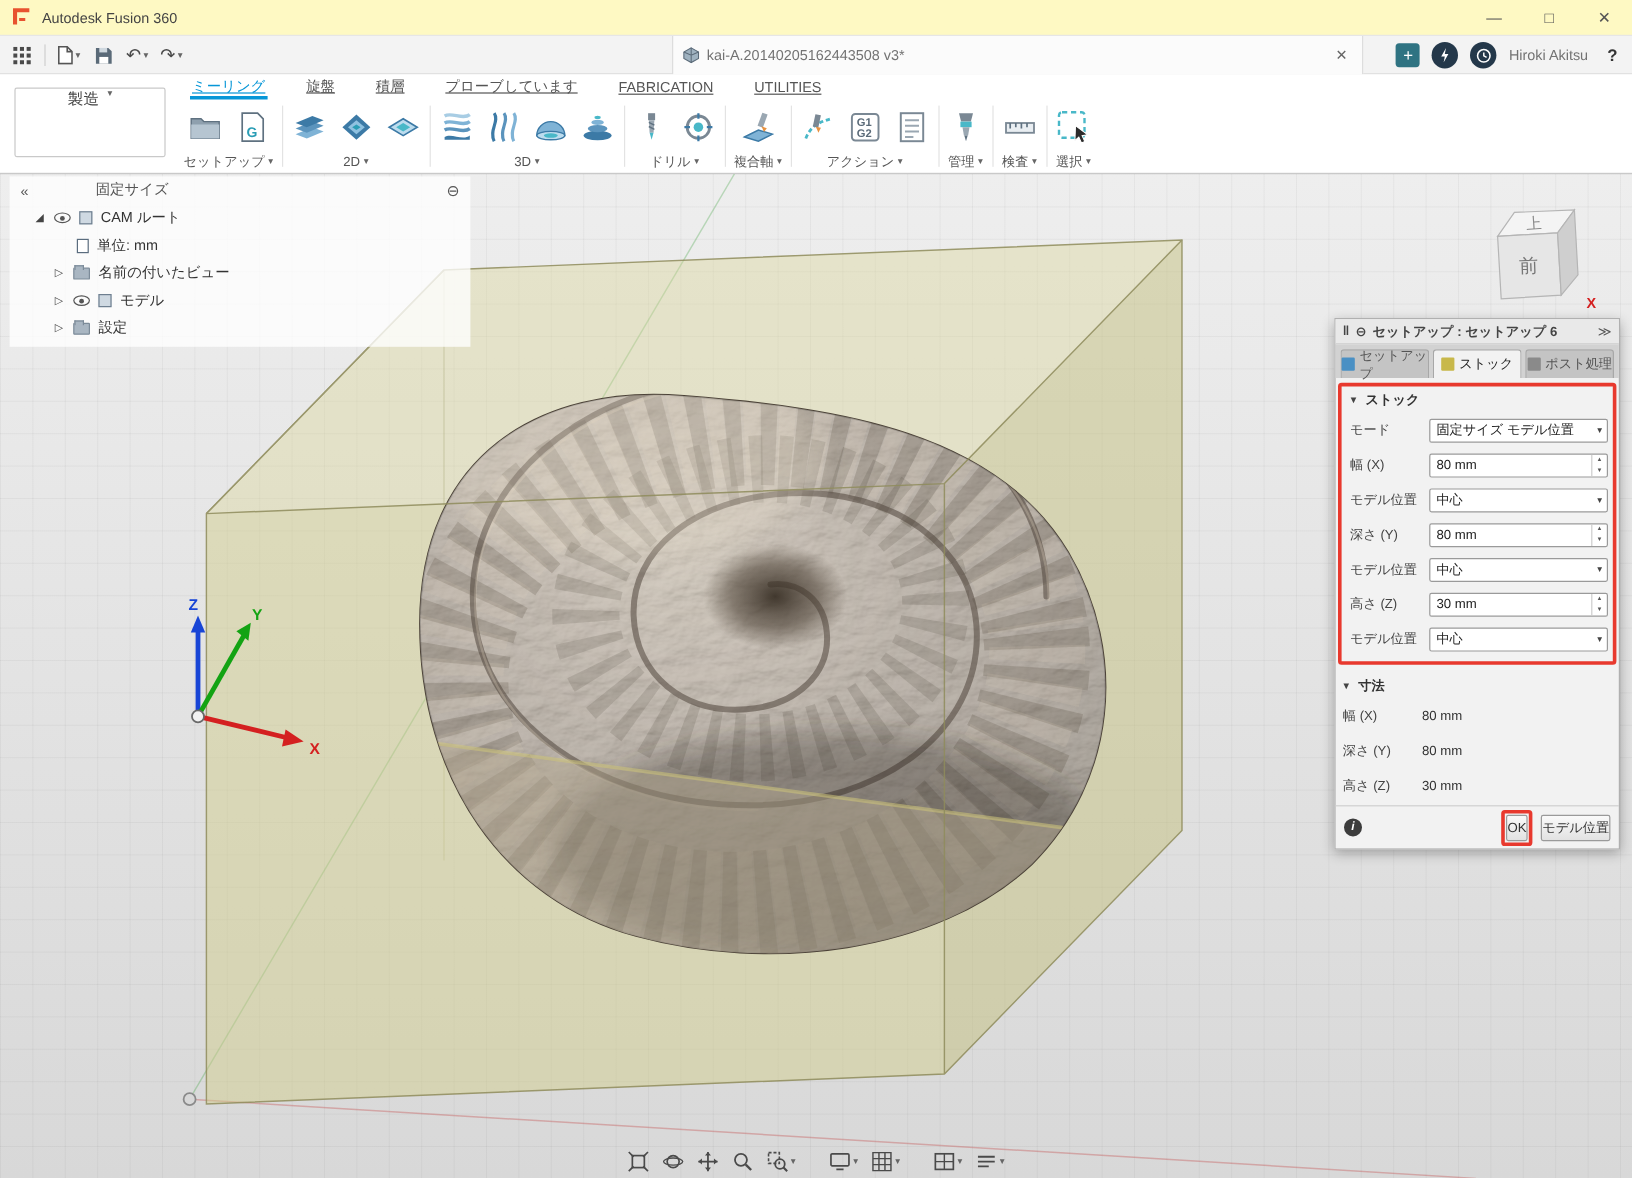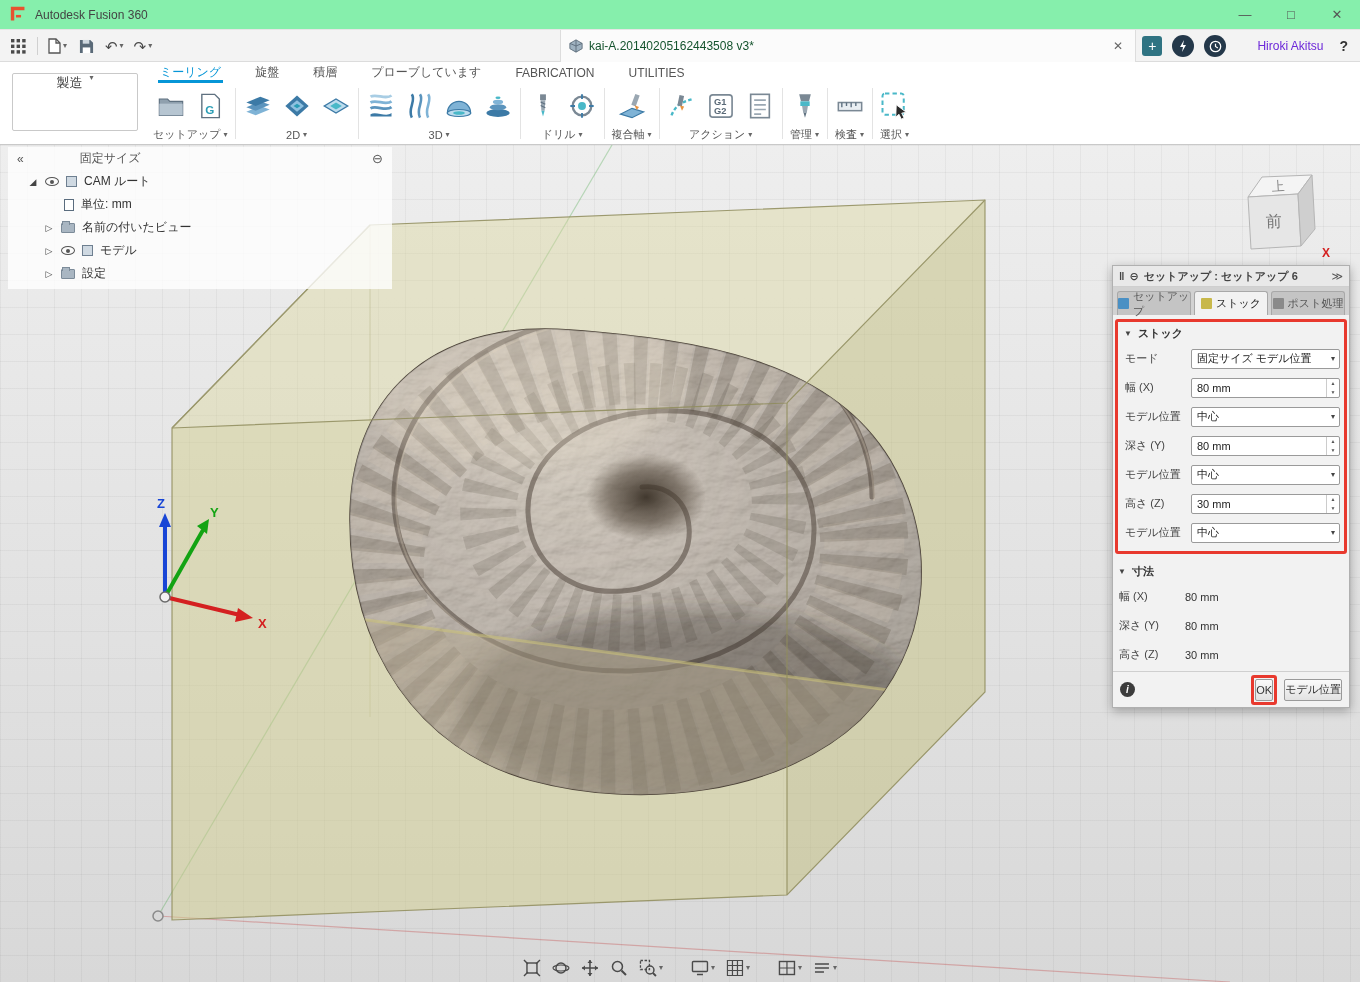--- a/index.html
+++ b/index.html
@@ -1,46 +1,46 @@
 <!DOCTYPE html>
 <html><head>
 <meta charset="utf-8">
 <style>
   *{margin:0;padding:0;box-sizing:border-box;font-family:"Liberation Sans","DejaVu Sans",sans-serif;}
   html,body{width:1360px;height:982px;overflow:hidden;background:#fff;font-size:12px;color:#333;}
   body{position:relative;}
 
   
-  .titlebar{position:absolute;left:0;top:0;width:1360px;height:30px;background:#86efac;border-bottom:1px solid #e6e6e6;display:flex;align-items:center;z-index:50;}
+  .titlebar{position:absolute;left:0;top:0;width:1360px;height:30px;background:#fef9c3;border-bottom:1px solid #e6e6e6;display:flex;align-items:center;z-index:50;}
   .fusion-logo{width:17px;height:17px;margin:0 8px 0 10px;}
   .app-title{font-size:12px;color:#444;}
   .win-controls{margin-left:auto;display:flex;height:100%;}
   .win-btn{width:46px;height:100%;display:flex;align-items:center;justify-content:center;color:#555;font-size:13px;cursor:default;}
 
   
   .appbar{position:absolute;top:30px;left:0;width:1360px;height:32px;background:#f3f3f3;border-bottom:1px solid #dcdcdc;z-index:50;}
   .qat{position:absolute;left:6px;top:0;height:32px;display:flex;align-items:center;gap:4px;}
   .qbtn{height:26px;min-width:24px;display:flex;align-items:center;justify-content:center;gap:2px;color:#4a4a4a;padding:0 3px;}
   .qbtn .glyph{font-size:15px;line-height:1;}
   .caret{font-size:8px;color:#666;line-height:1;}
   .qsep{width:1px;height:18px;background:#d0d0d0;margin:0 3px;}
   .doctab{position:absolute;left:560px;top:0;width:576px;height:32px;background:#fbfbfb;border-left:1px solid #ddd;border-right:1px solid #ddd;display:flex;align-items:center;padding:0 8px;}
-  .doctab .title{margin-left:6px;font-size:12px;color:#14532d;white-space:nowrap;overflow:hidden;}
+  .doctab .title{margin-left:6px;font-size:12px;color:#737373;white-space:nowrap;overflow:hidden;}
   .tab-close{margin-left:auto;color:#666;font-size:12px;padding:2px 4px;}
   .right-cluster{position:absolute;right:6px;top:0;height:32px;display:flex;align-items:center;gap:10px;}
   .newtab{width:20px;height:20px;background:#2f7382;color:#fff;border-radius:3px;display:flex;align-items:center;justify-content:center;font-size:14px;}
   .round-ic{width:22px;height:22px;border-radius:50%;background:#24384a;display:flex;align-items:center;justify-content:center;}
-  .user-name{font-size:12px;color:#6d28d9;margin-left:21px;}
+  .user-name{font-size:12px;color:#737373;}
   .help-glyph{font-size:14px;color:#333;font-weight:bold;padding:0 6px;}
 
   
   .ribbon{position:absolute;top:62px;left:0;width:1360px;height:83px;background:#fff;border-bottom:1px solid #c9c9c9;z-index:50;}
   .workspace{position:absolute;left:12px;top:11px;width:126px;height:58px;border:1px solid #c9c9c9;border-radius:2px;display:flex;align-items:flex-start;justify-content:center;gap:7px;font-size:13px;color:#444;background:#fff;}
   .rtabs{position:absolute;left:158px;top:0;height:21px;display:flex;gap:30px;align-items:center;font-size:12px;color:#555;}
-  .rtab{height:21px;display:flex;align-items:center;padding:0 2px;}
+  .rtab{height:21px;display:flex;align-items:center;padding:0 2px;text-decoration:underline;}
   .rtab.active{color:#0696d7;box-shadow:inset 0 -3px 0 #0696d7;}
   .tools{position:absolute;left:146px;top:21px;height:61px;display:flex;align-items:stretch;}
   .tgroup{display:flex;flex-direction:column;align-items:center;padding:1px 7px 2px;}
   .ticons{flex:1;display:flex;align-items:center;gap:9px;}
   .ticon{width:30px;height:30px;display:flex;align-items:center;justify-content:center;}
   .tlabel{font-size:11px;color:#555;display:flex;gap:3px;align-items:center;height:15px;}
   .vsep{width:1px;background:#e3e3e3;margin:5px 0;}
   .gcode-txt{font-size:8px;font-weight:bold;fill:#5a6a78;}
 
   

